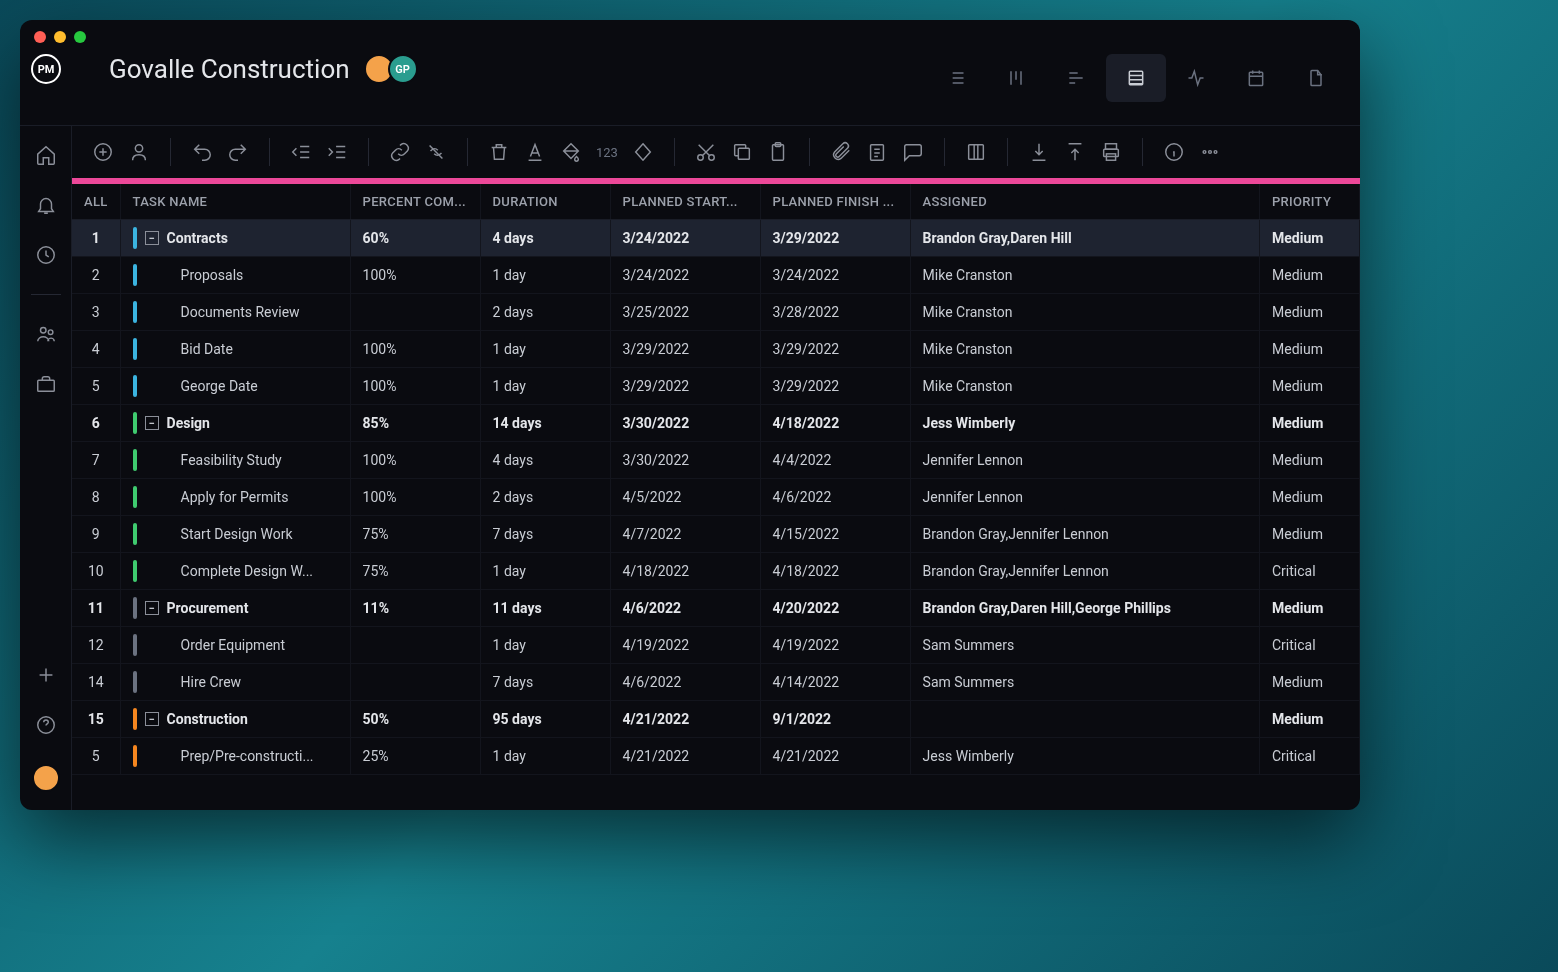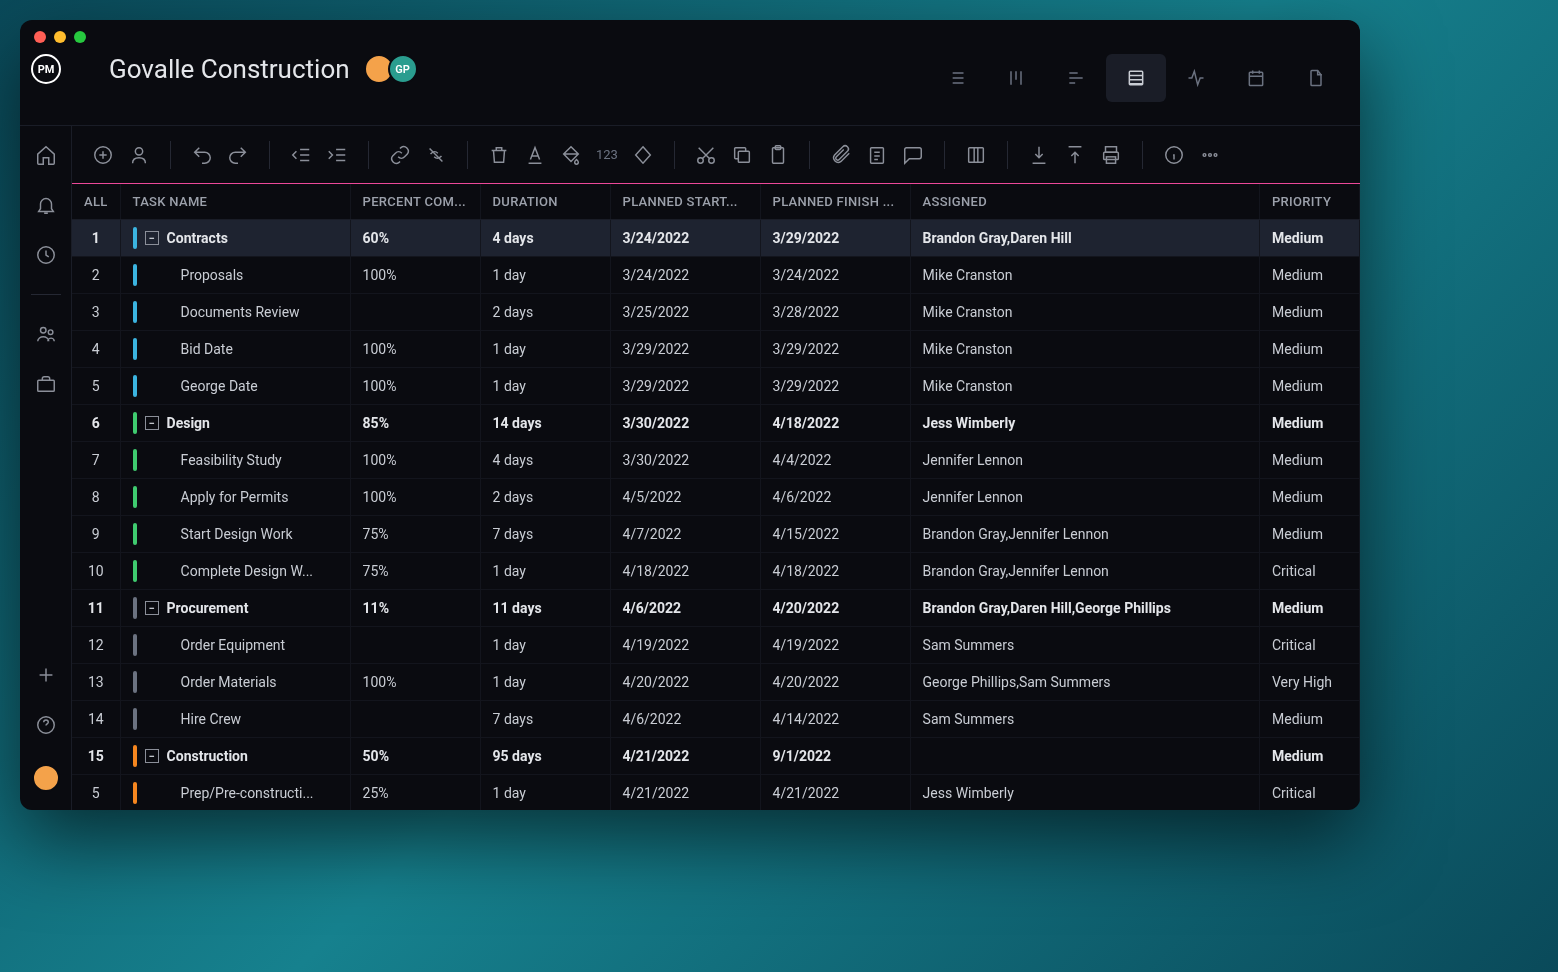--- a/index.html
+++ b/index.html
@@ -55,21 +55,21 @@
   }
   .sidebar .sep { width:30px; height:1px; background:#252833;}
   .sidebar .sicon { width:22px;height:22px; color:#8b8f99; cursor:pointer;}
   .sidebar .sicon svg{width:100%;height:100%;stroke:currentColor;fill:none;stroke-width:1.6}
   .sidebar .spacer{flex:1}
   .sidebar .user-av{width:28px;height:28px;border-radius:50%;background:#f4a24a;border:2px solid #0a0b10}
 
   .main { flex:1; display:flex; flex-direction:column; overflow:hidden;}
   .toolbar {
     height:58px; display:flex; align-items:center; padding:0 20px; gap:14px;
-    border-bottom:1px solid #ec4899; color:#8b8f99;
+    border-bottom:6px solid #ec4899; color:#8b8f99;
   }
   .toolbar .ticon{width:22px;height:22px;display:flex;align-items:center;justify-content:center;cursor:pointer}
   .toolbar .ticon svg{width:100%;height:100%;stroke:currentColor;fill:none;stroke-width:1.6}
   .toolbar .tsep{width:1px;height:28px;background:#252833;margin:0 6px}
   .toolbar .tnum{font-size:13px;color:#6b7280}
 
   .grid-wrap{flex:1;overflow:auto}
   table.grid { width:100%; border-collapse:collapse; font-size:14px;}
   .grid th {
     text-align:left; font-weight:500; color:#9ca1ab; font-size:13px;
@@ -531,36 +531,20 @@
                   </div>
                 </td>
                 <td></td>
                 <td>1 day</td>
                 <td>4/19/2022</td>
                 <td>4/19/2022</td>
                 <td>Sam Summers</td>
                 <td>Critical</td>
               </tr>
               <tr>
-                <td class="rownum">13</td>
-                <td>
-                  <div class="task-cell">
-                    <div class="bar" style="background: rgb(107, 114, 128);"></div>
-                    <span class="indent"></span>
-                    <span>Order Materials</span>
-                  </div>
-                </td>
-                <td>100%</td>
-                <td>1 day</td>
-                <td>4/20/2022</td>
-                <td>4/20/2022</td>
-                <td>George Phillips,Sam Summers</td>
-                <td>Very High</td>
-              </tr>
-              <tr>
                 <td class="rownum">14</td>
                 <td>
                   <div class="task-cell">
                     <div class="bar" style="background: rgb(107, 114, 128);"></div>
                     <span class="indent"></span>
                     <span>Hire Crew</span>
                   </div>
                 </td>
                 <td></td>
                 <td>7 days</td>

